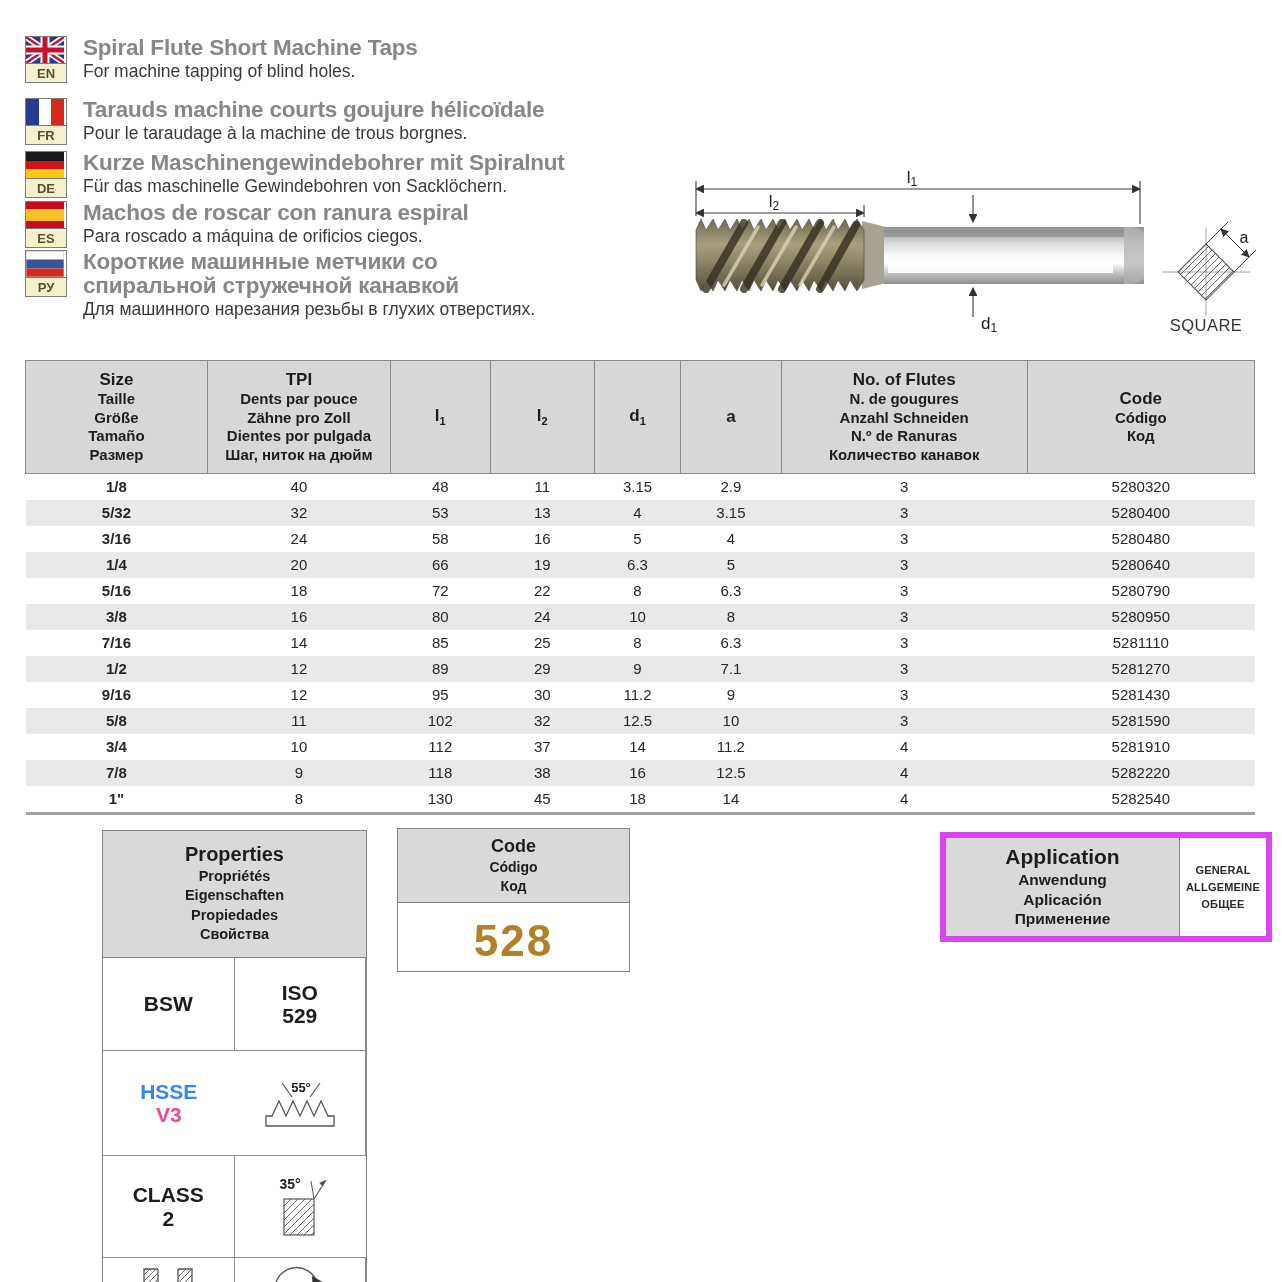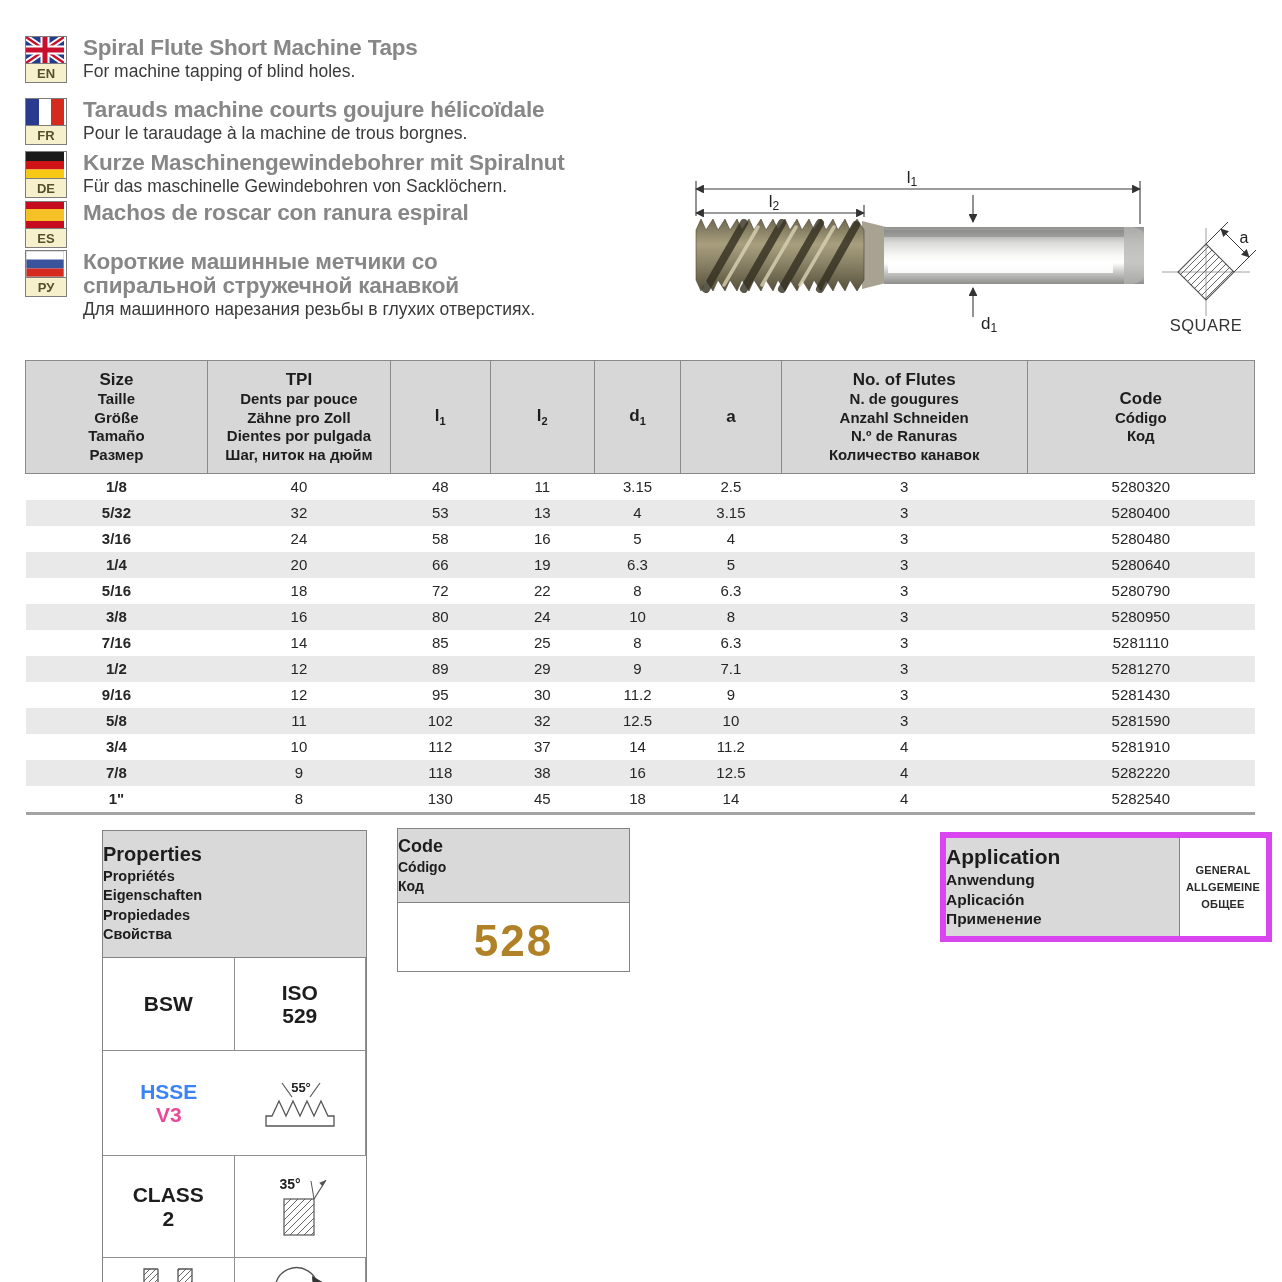--- a/index.html
+++ b/index.html
@@ -29,21 +29,21 @@
                  padding:8px 3px;color:#1d1d1d;}
   .spec-table .h-main{font-size:17px;font-weight:bold;line-height:1.25;}
   .spec-table .h-main sub{font-size:11px;}
   .spec-table .h-sub{font-size:15px;font-weight:bold;line-height:1.24;}
   .spec-table tbody td{height:26px;padding:0 4px;text-align:center;font-size:15px;color:#262626;}
   .spec-table tbody td.col-size{font-weight:bold;}
   .spec-table tbody tr:nth-child(even){background:#e9e9e9;}
   .spec-table tbody{border-bottom:3px solid #a3a3a3;}
 
   
-  .box-header{background:#d9d9d9;color:#1d1d1d;}
+  .box-header{background:#d9d9d9;text-align:center;color:#1d1d1d;}
   .line-main{font-weight:bold;}
   .line-sub{font-weight:bold;}
 
   .properties-box{position:absolute;left:102px;top:830px;width:263px;border:1px solid #838383;background:#fff;}
   .properties-box .box-header{border-bottom:1px solid #838383;padding:10px 0 13px;}
   .properties-box .line-main{font-size:20px;line-height:1.3;}
   .properties-box .line-sub{font-size:14.5px;line-height:1.33;}
   .props-grid{display:grid;grid-template-columns:1fr 1fr;grid-template-rows:93px 105px 102px;}
   .p-cell{display:flex;flex-direction:column;align-items:center;justify-content:center;
           font-size:21px;font-weight:bold;line-height:1.12;color:#1d1d1d;text-align:center;}
@@ -125,20 +125,21 @@
     <div class="flag-box">
       <svg viewBox="0 0 38 26">
         <rect width="38" height="26" fill="#f6c126"></rect>
           <rect width="38" height="7" fill="#c60b1e"></rect>
           <rect y="19" width="38" height="7" fill="#c60b1e"></rect>
       </svg>
       <div class="flag-label">ES</div>
     </div>
     <div class="lang-text">
       <div class="lang-title">Machos de roscar con ranura espiral</div>
+      <div class="lang-sub">Para roscado a máquina de orificios ciegos.</div>
     </div>
   </div>
 
   <div class="lang-block" id="lang-ru">
     <div class="flag-box">
       <svg viewBox="0 0 38 26">
         <rect width="38" height="26" fill="#fff"></rect>
           <rect y="8.5" width="38" height="9" fill="#39539c"></rect>
           <rect y="17.5" width="38" height="8.5" fill="#d52b1e"></rect>
         <rect width="38" height="26" fill="none" stroke="#bbb" stroke-width="1"></rect>
@@ -282,21 +283,21 @@
           </th>
         </tr>
     </thead>
     <tbody>
         <tr>
           <td class="col-size">1/8</td>
           <td>40</td>
           <td>48</td>
           <td>11</td>
           <td>3.15</td>
-          <td>2.5</td>
+          <td>2.9</td>
           <td>3</td>
           <td>5280320</td>
         </tr>
         <tr>
           <td class="col-size">5/32</td>
           <td>32</td>
           <td>53</td>
           <td>13</td>
           <td>4</td>
           <td>3.15</td>

